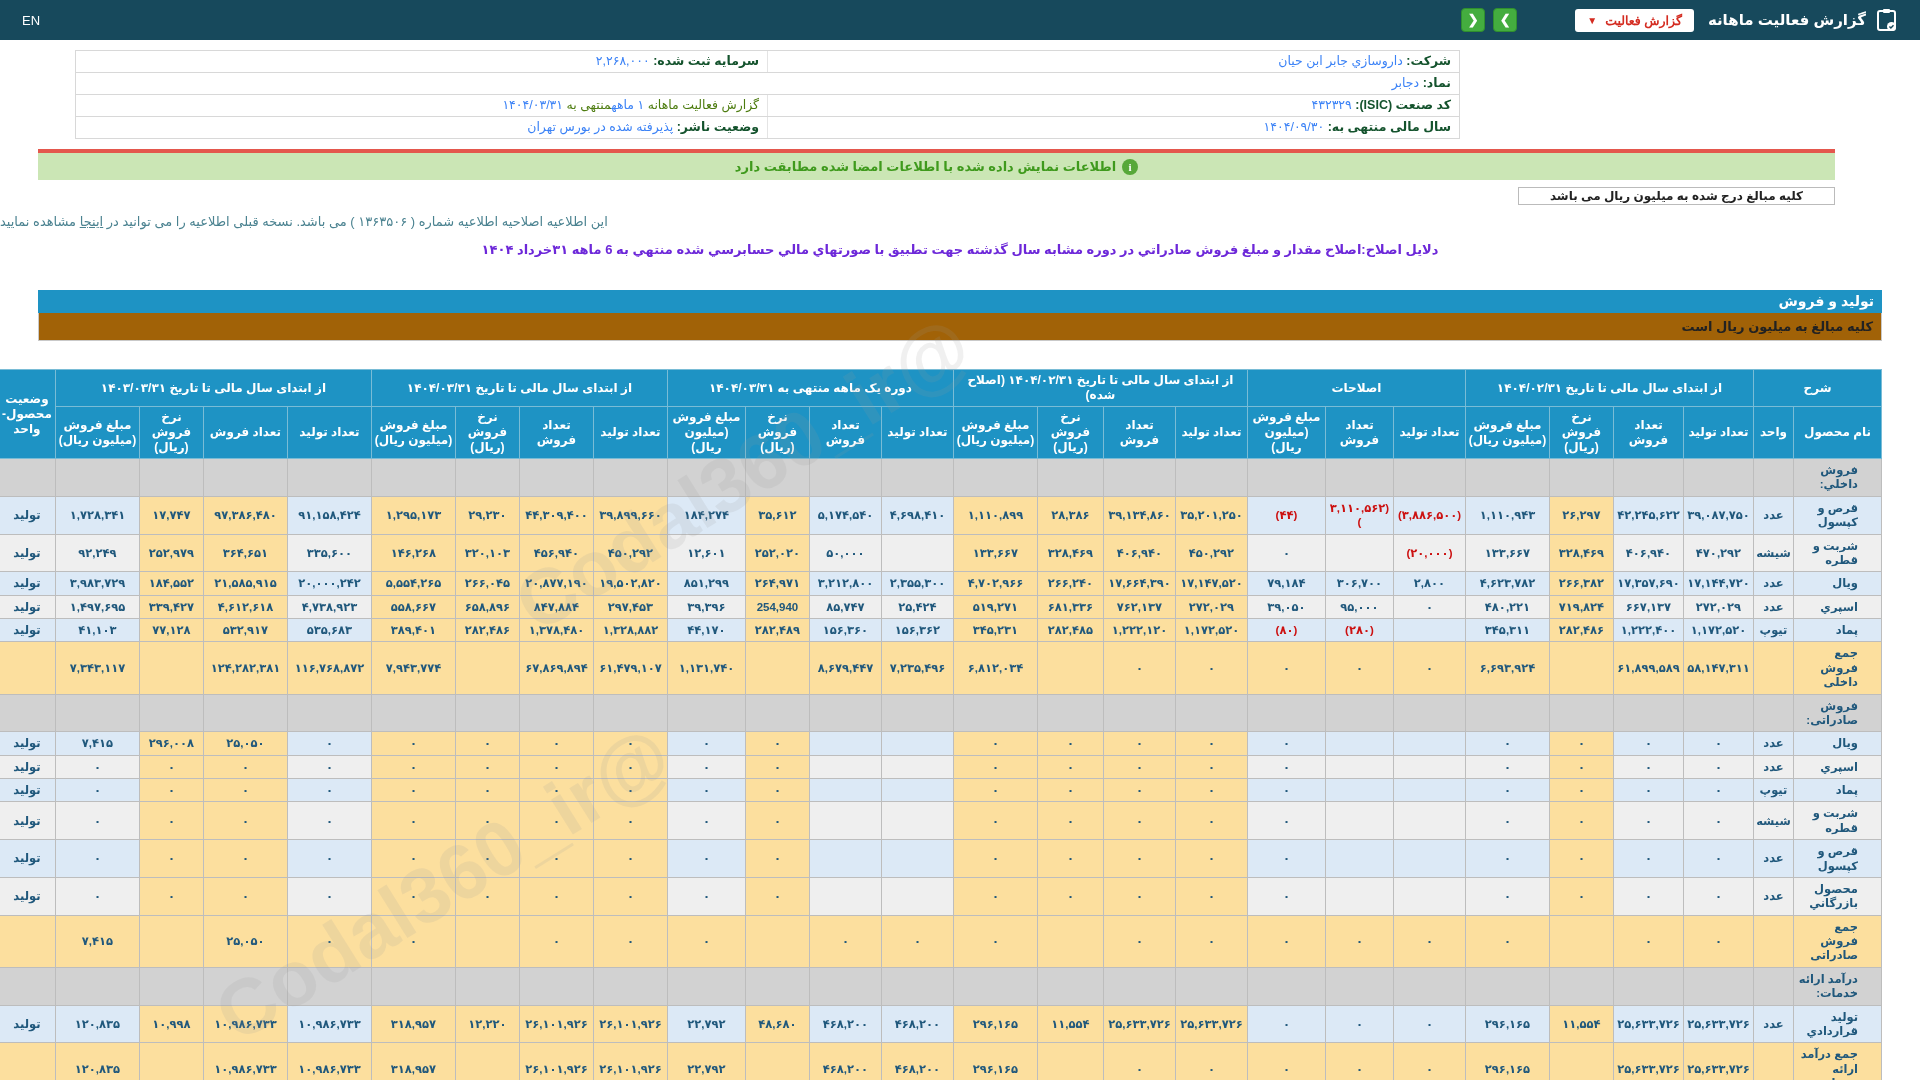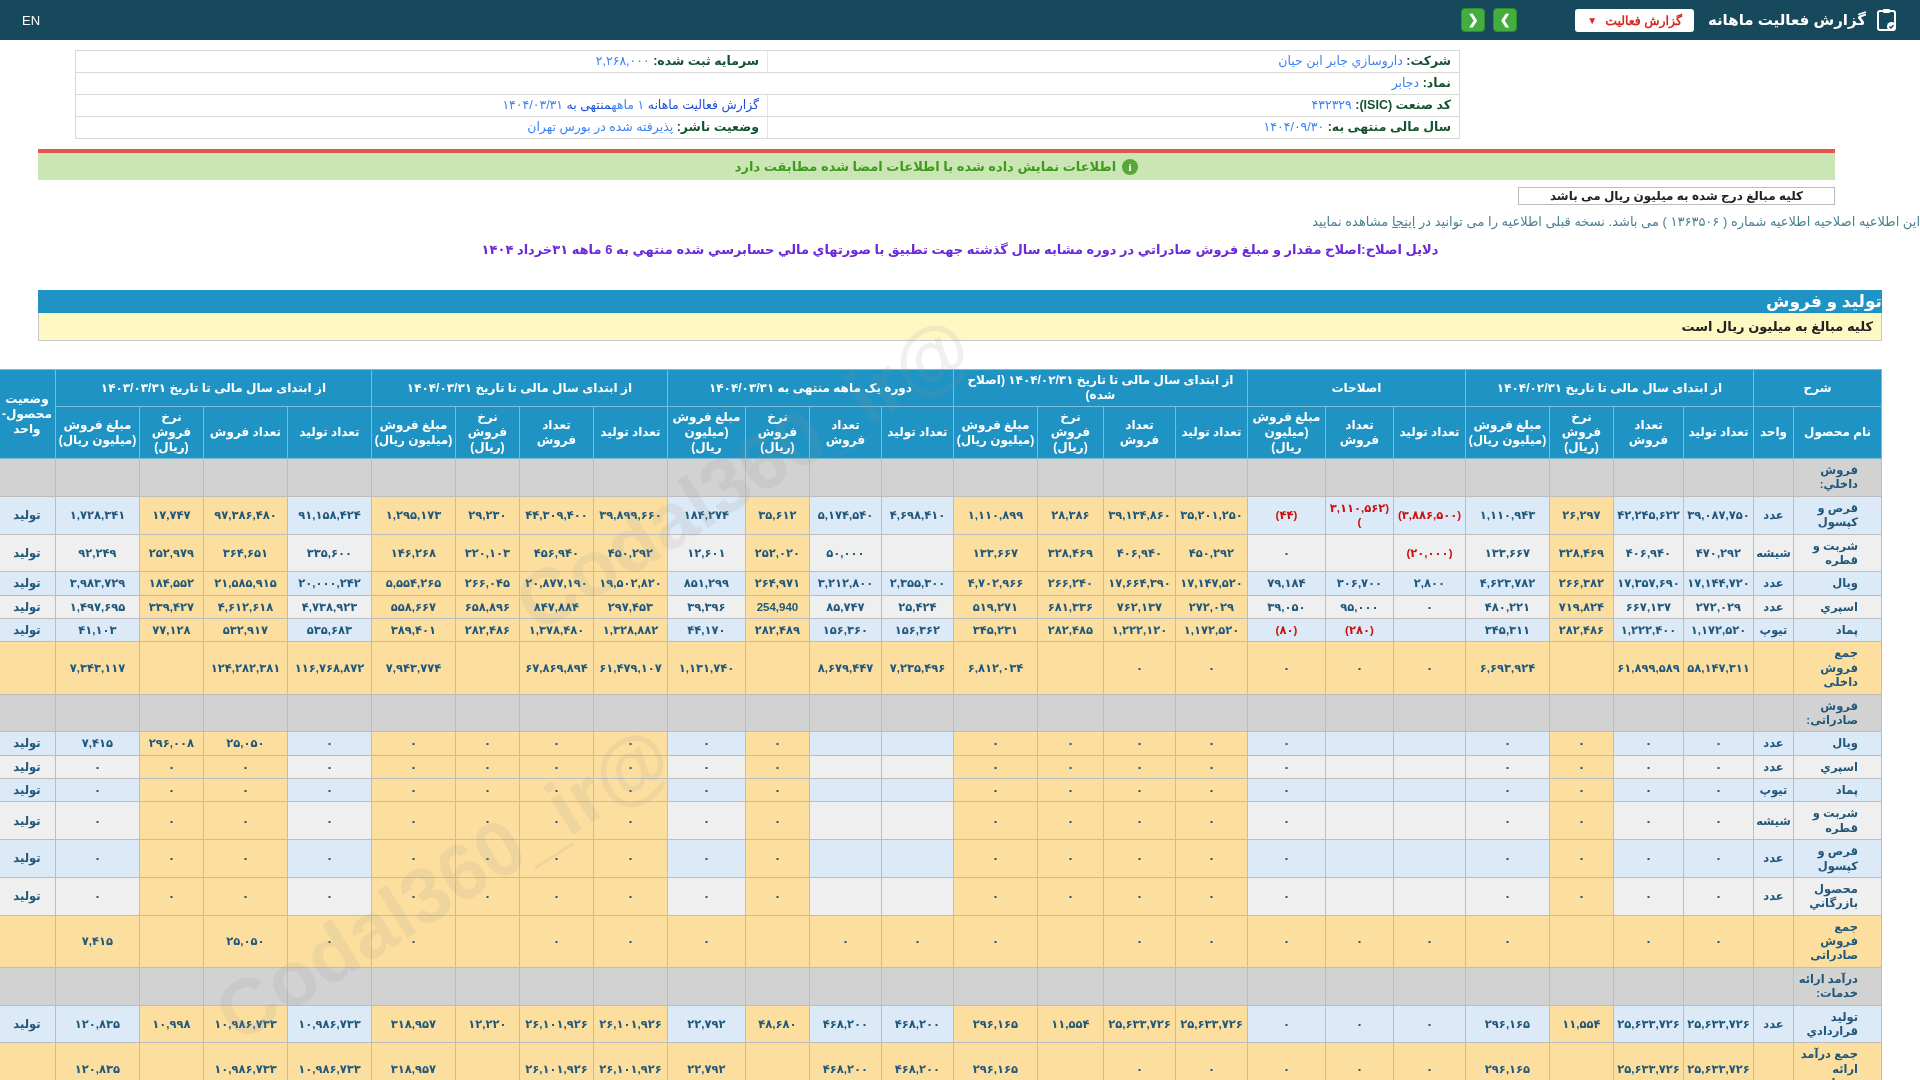--- a/index.html
+++ b/index.html
@@ -14,36 +14,36 @@
   .nav-btn{width:24px;height:24px;border-radius:4px;background:#44ad3f;border:1px solid #2f8f2e;
     color:#fff;font-weight:bold;font-size:13px;line-height:22px;text-align:center;cursor:pointer;padding:0;}
   .en{margin-right:auto;color:#fff;font-size:13px;cursor:pointer;}
   .clip{width:22px;height:24px;}
   
   .info-wrap{margin:10px 460px 0 75px;border:1px solid #d8d8d8;border-bottom:none;font-size:12.5px;}
   .info-row{display:flex;direction:rtl;border-bottom:1px solid #d8d8d8;}
   .info-cell{flex:1;padding:2px 8px;height:17px;line-height:17px;border-left:1px solid #e4e4e4;white-space:nowrap;overflow:hidden;}
   .info-cell:last-child{border-left:none;}
   .lbl{color:#14532d;font-weight:bold;}
-  .txt{color:#1d4ed8;}
+  .txt{color:#4d7c0f;}
   .orange{color:#3b82f6;}
   .redline{height:4px;background:#e4574d;margin:10px 85px 0 38px;}
   .greenbar{background:#cbe6b5;margin:0 85px 0 38px;height:27px;display:flex;align-items:center;justify-content:center;
     color:#3f9a1d;font-weight:bold;font-size:13px;gap:6px;}
   .info-ico{display:inline-block;width:16px;height:16px;border-radius:50%;background:#57a839;color:#fff;
     font-size:11px;line-height:16px;text-align:center;font-weight:bold;font-family:"Liberation Serif",serif;}
   .unit-box{margin:7px 85px 0 0;display:inline-block;border:1px solid #bbb;background:#fff;
     padding:1px 10px;font-size:12px;font-weight:bold;color:#222;min-width:295px;text-align:center;}
-  .amend1{text-align:right;color:#4a8290;font-size:13px;margin-top:9px;}
+  .amend1{text-align:left;color:#4a8290;font-size:13px;margin-top:9px;}
   .amend1 a{color:#4a8290;text-decoration:underline;cursor:pointer;}
   .amend2{text-align:center;color:#6d28d9;font-size:13px;font-weight:bold;margin-top:13px;}
   
-  .bluebar{margin:33px 38px 0 38px;background:#1e93c4;color:#fff;font-weight:bold;font-size:17px;
-    height:23px;line-height:23px;}
-  .unit-row{margin:0 38px;border:1px solid #c9c9c9;border-top:none;background:#fef9c3;color:#222;
+  .bluebar{margin:33px 38px 0 38px;background:#1e93c4;color:#fff;font-weight:bold;font-size:14px;
+    height:23px;line-height:23px;padding-right:8px;}
+  .unit-row{margin:0 38px;border:1px solid #c9c9c9;border-top:none;background:#a16207;color:#222;
     font-weight:bold;font-size:13px;height:27px;line-height:27px;padding-right:8px;}
   
   .tbl-wrap{position:relative;margin:28px 38px 0 38px;}
   table.tbl{border-collapse:collapse;table-layout:fixed;width:1844px;direction:rtl;}
   .tbl th{background:#1e93c4;color:#fff;font-size:12px;font-weight:bold;border:1px solid #79bcd6;
     padding:3px 2px;line-height:1.25;}
   .tbl td{border:1px solid #bdbdbd;font-size:11.5px;font-weight:bold;color:#20587c;
     text-align:center;padding:4px 2px;line-height:1.25;word-wrap:break-word;}
   .tbl td.name{text-align:right;padding-right:23px;}
   .tbl tr.b td{background:#dce9f6;}

